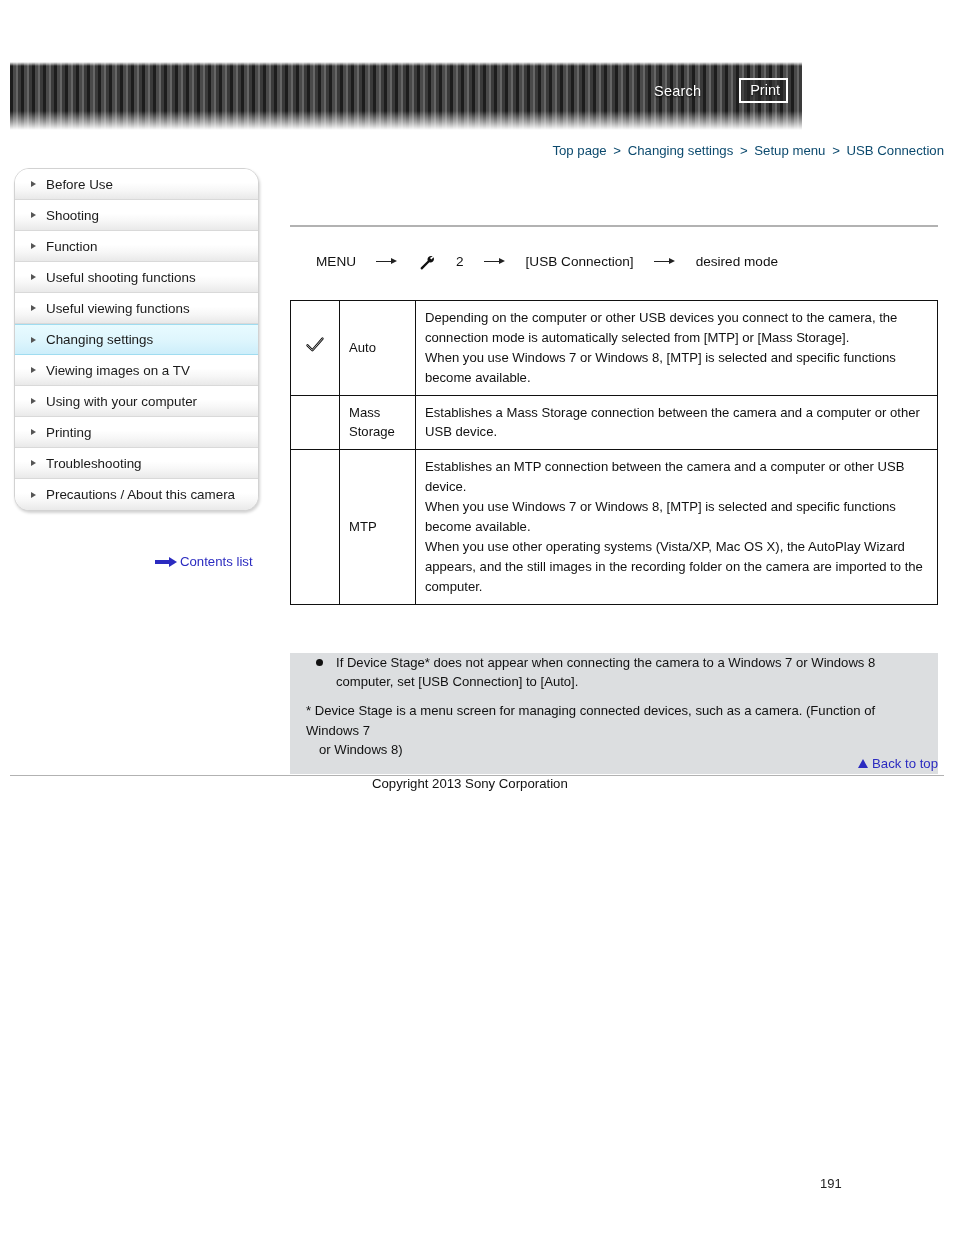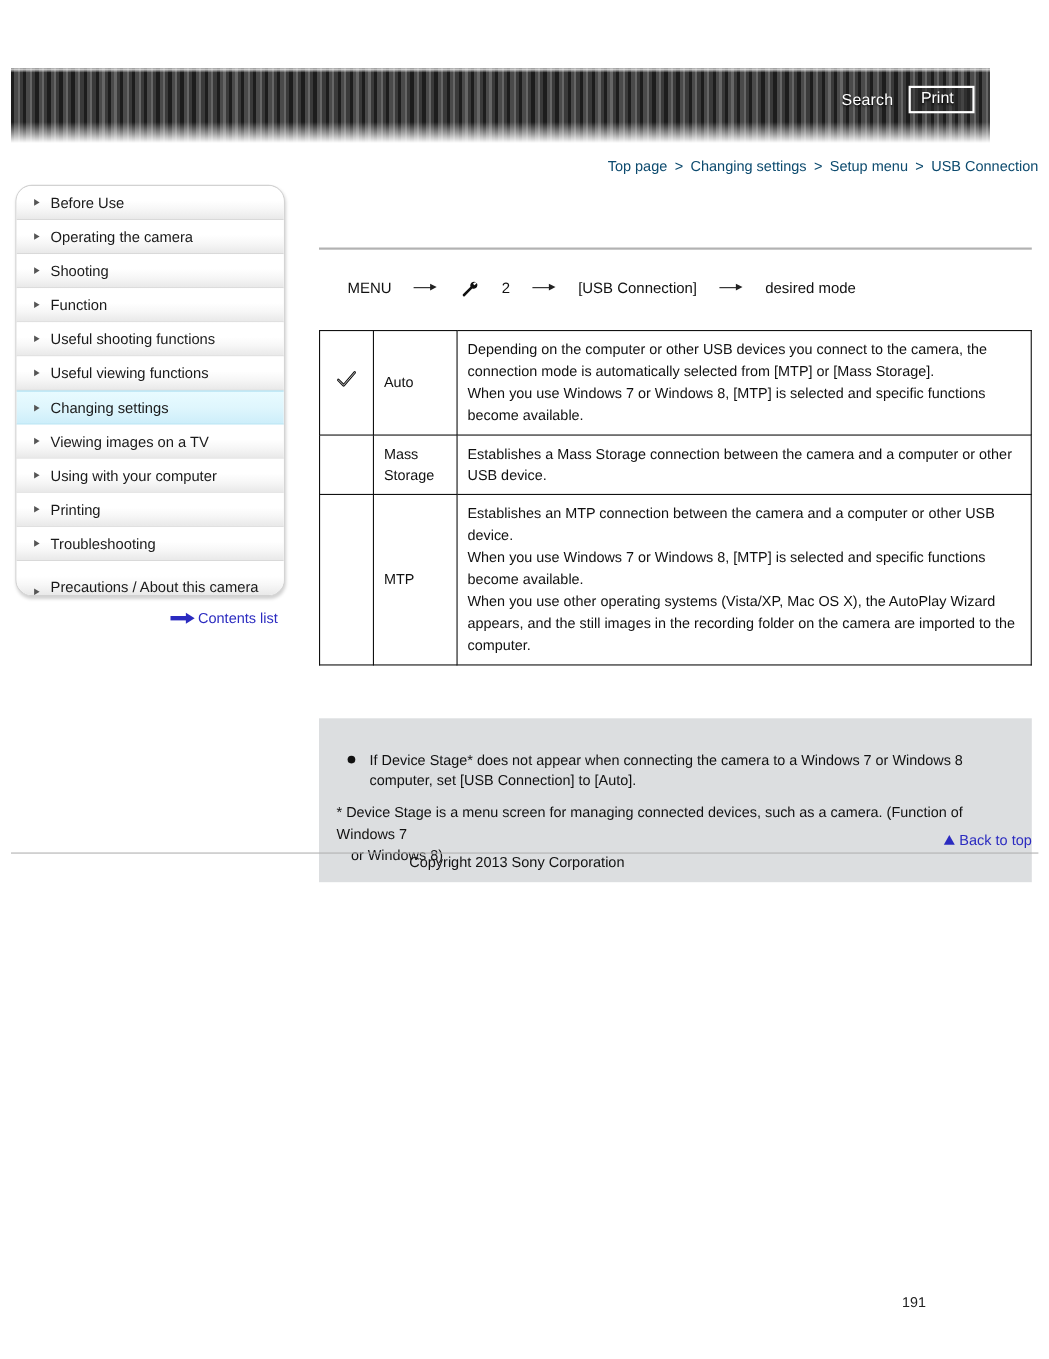--- a/index.html
+++ b/index.html
@@ -14,21 +14,21 @@
     font-family: "Liberation Sans", sans-serif;
     color: #000000;
     overflow: hidden;
   }
 
   
   #header-banner {
     position: absolute;
     left: 10px;
     top: 62px;
-    width: 890px;
+    width: 792px;
     height: 68px;
     background-color: #3a3a3a;
     background-image:
       linear-gradient(to bottom,
         rgba(255,255,255,0.00) 0%,
         rgba(255,255,255,0.00) 72%,
         rgba(255,255,255,0.55) 88%,
         rgba(255,255,255,1.00) 100%),
       repeating-linear-gradient(to right,
         #1d1d1d 0px, #1d1d1d 3px,
@@ -54,24 +54,25 @@
     color: #ffffff;
     font-size: 14.5px;
     letter-spacing: .2px;
     text-shadow: 0 1px 2px rgba(0,0,0,.9);
     cursor: pointer;
   }
   #print-button {
     color: #ffffff;
     font-size: 14.5px;
     border: 2px solid #ffffff;
-    padding: 2px 17px 3px 9px;
+    padding: 2px 6px 3px 9px;
     background: rgba(40,40,40,0.55);
     cursor: pointer;
     text-shadow: 0 1px 2px rgba(0,0,0,.9);
+    margin-left: 24px;
   }
 
   
   #breadcrumb {
     position: absolute;
     right: 10px;
     top: 143px;
     font-size: 13.2px;
     color: #0c4a6e;
     white-space: nowrap;
@@ -96,21 +97,21 @@
     display: flex;
     align-items: center;
     padding-left: 16px;
     font-size: 13.4px;
     color: #1a1a1a;
     background: linear-gradient(to bottom, #ffffff 0%, #ffffff 45%, #f7f7f7 70%, #e9e9e9 100%);
     border-bottom: 1px solid #d9d9d9;
     cursor: pointer;
     box-sizing: border-box;
   }
-  .nav-item:last-child { border-bottom: none; align-items: flex-end; }
+  .nav-item:last-child { border-bottom: none; }
   .nav-item.active {
     background: linear-gradient(to bottom, #e8fbff 0%, #dff6fd 50%, #cdeefa 100%);
     border-top: 1px solid #9fdcf0;
     border-bottom: 1px solid #9fdcf0;
   }
   .nav-arrow {
     width: 0; height: 0;
     border-left: 5px solid #555555;
     border-top: 3.6px solid transparent;
     border-bottom: 3.6px solid transparent;
@@ -208,21 +209,21 @@
   td.col-desc  { padding-left: 10px; }
   .check-icon {
     display: inline-block;
     width: 20px; height: 18px;
   }
 
   
   #note-box {
     margin-top: 48px;
     background: #dcdee0;
-    padding: 28px 16px 14px 16px;
+    padding: 0 16px 14px 16px;
     width: 648px;
     box-sizing: border-box;
   }
   .note-bullet-row {
     display: flex;
     font-size: 13.1px;
     line-height: 1.5;
     color: #111111;
   }
   .bullet-dot {
@@ -298,24 +299,20 @@
   <span class="sep">&gt;</span>
   <span class="crumb">Setup menu</span>
   <span class="sep">&gt;</span>
   <span class="crumb">USB Connection</span>
 </div>
 
 <div id="sidebar">
   <div class="nav-item">
     <span class="nav-arrow"></span>
     <span>Before Use</span>
-  </div>
-  <div class="nav-item">
-    <span class="nav-arrow"></span>
-    <span>Operating the camera</span>
   </div>
   <div class="nav-item">
     <span class="nav-arrow"></span>
     <span>Shooting</span>
   </div>
   <div class="nav-item">
     <span class="nav-arrow"></span>
     <span>Function</span>
   </div>
   <div class="nav-item">

